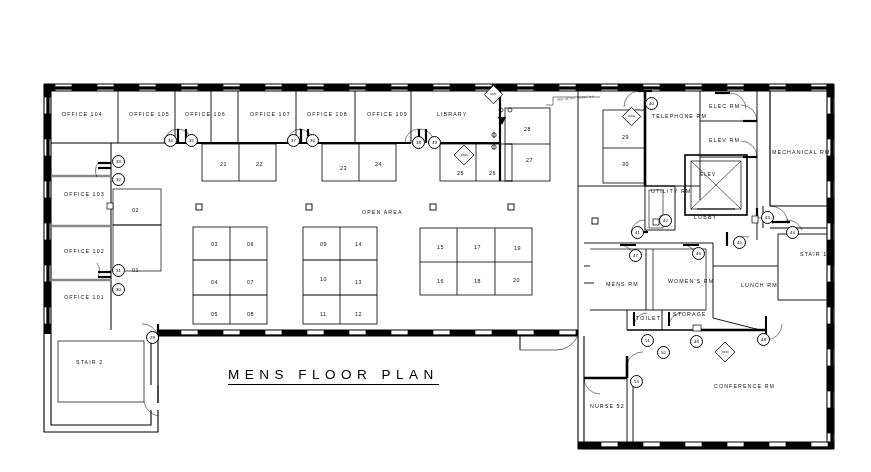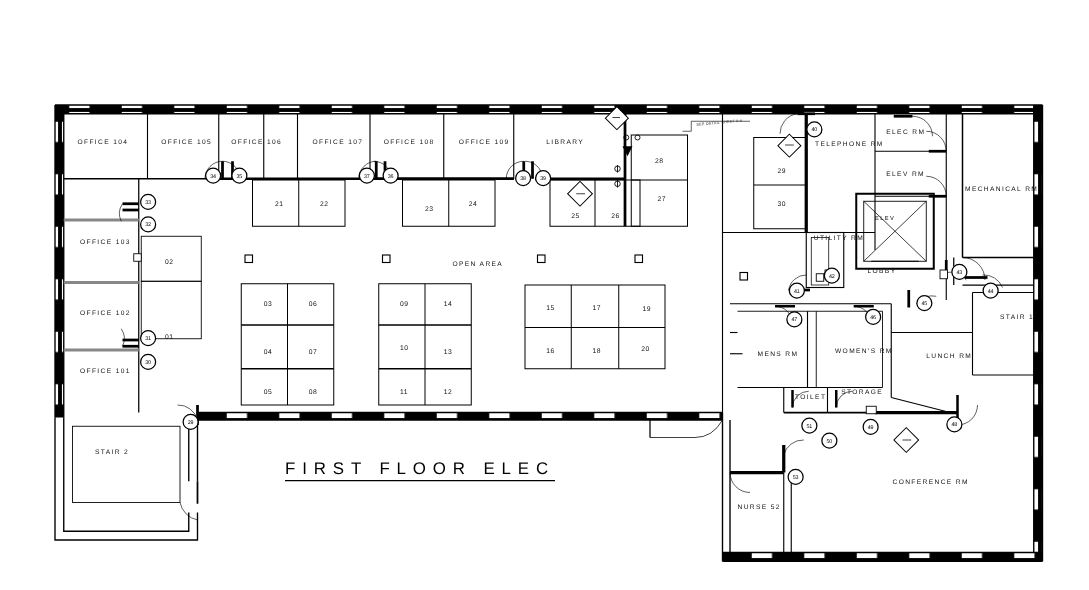--- a/index.html
+++ b/index.html
@@ -369,15 +369,15 @@
       <div class="tag" style="left: 733px; top: 236px;">45</div>
       <div class="tag" style="left: 692px; top: 247px;">46</div>
       <div class="tag" style="left: 629px; top: 249px;">47</div>
       <div class="tag" style="left: 757px; top: 333px;">48</div>
       <div class="tag" style="left: 690px; top: 335px;">49</div>
       <div class="tag" style="left: 657px; top: 346px;">50</div>
       <div class="tag" style="left: 641px; top: 334px;">51</div>
       <div class="tag" style="left: 630px; top: 375px;">53</div>
     </div>
 
-<div class="title" style="left:228px;top:367px">FIRST FLOOR ELEC</div>
+<div class="title" style="left:228px;top:367px">MENS FLOOR PLAN</div>
 
 </div>
 
 </body></html>

